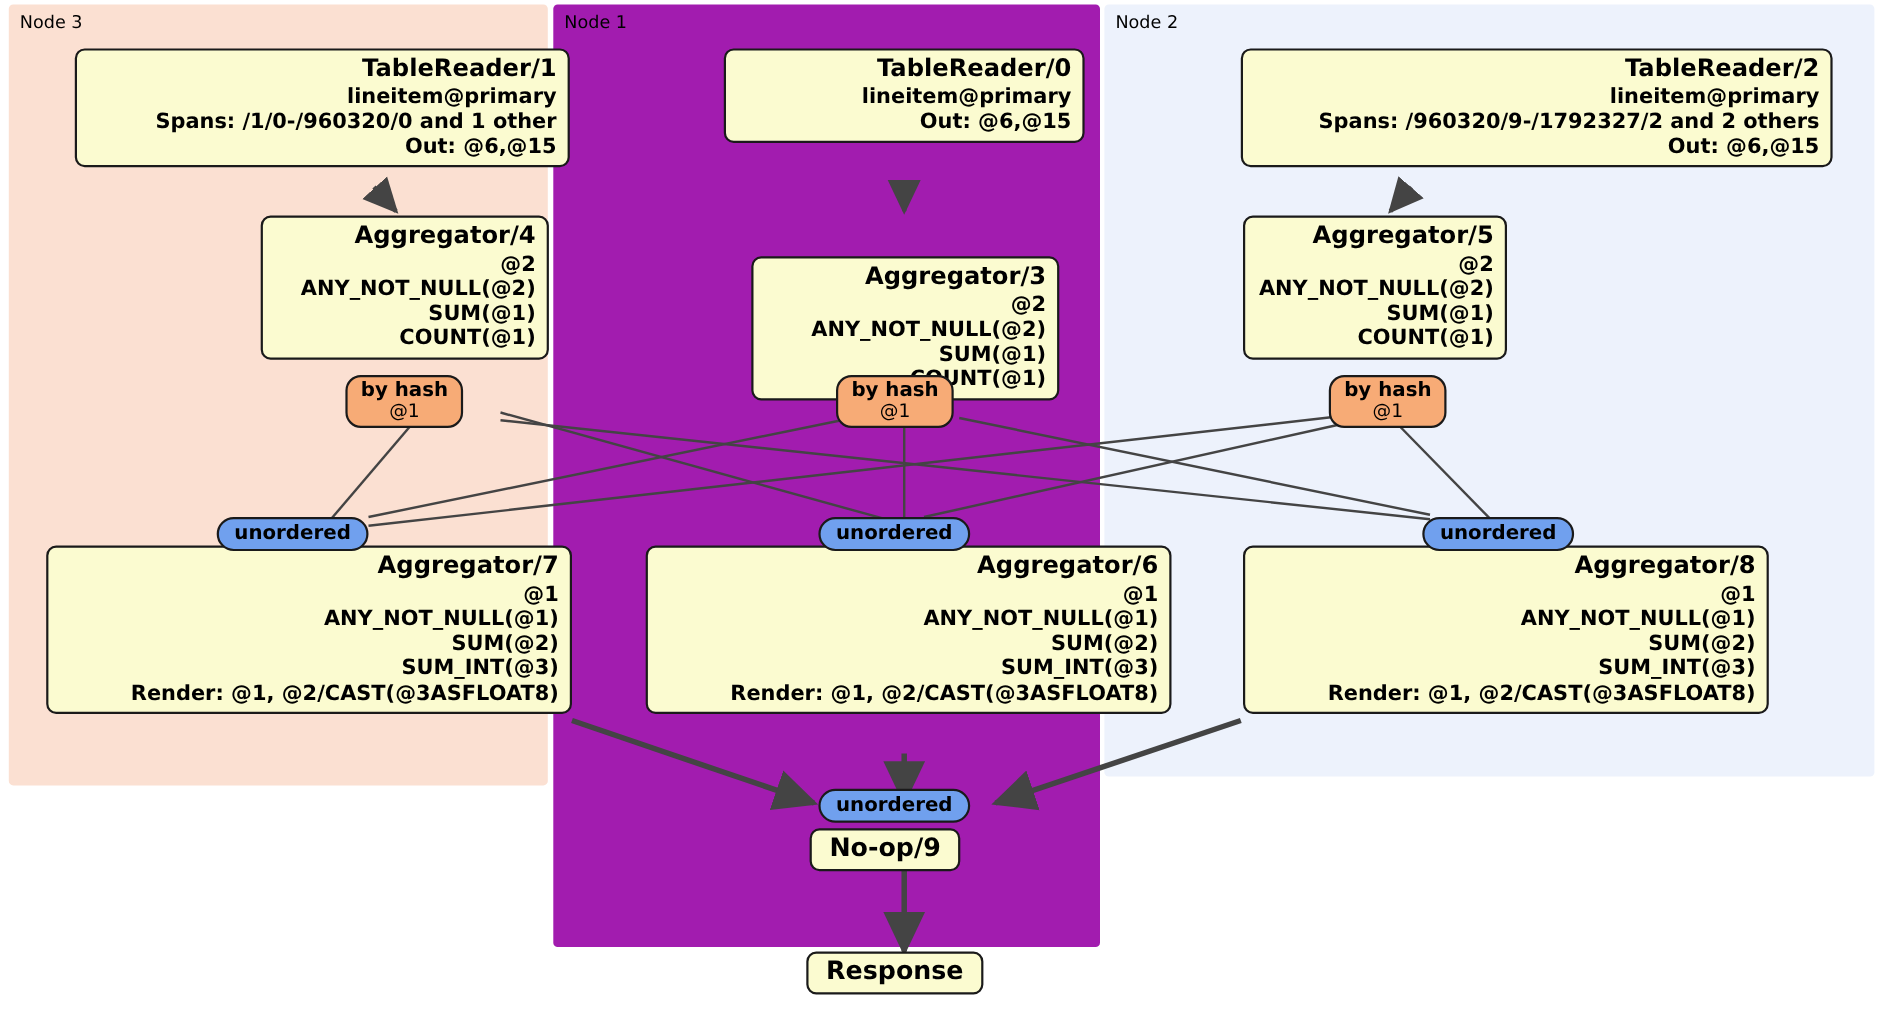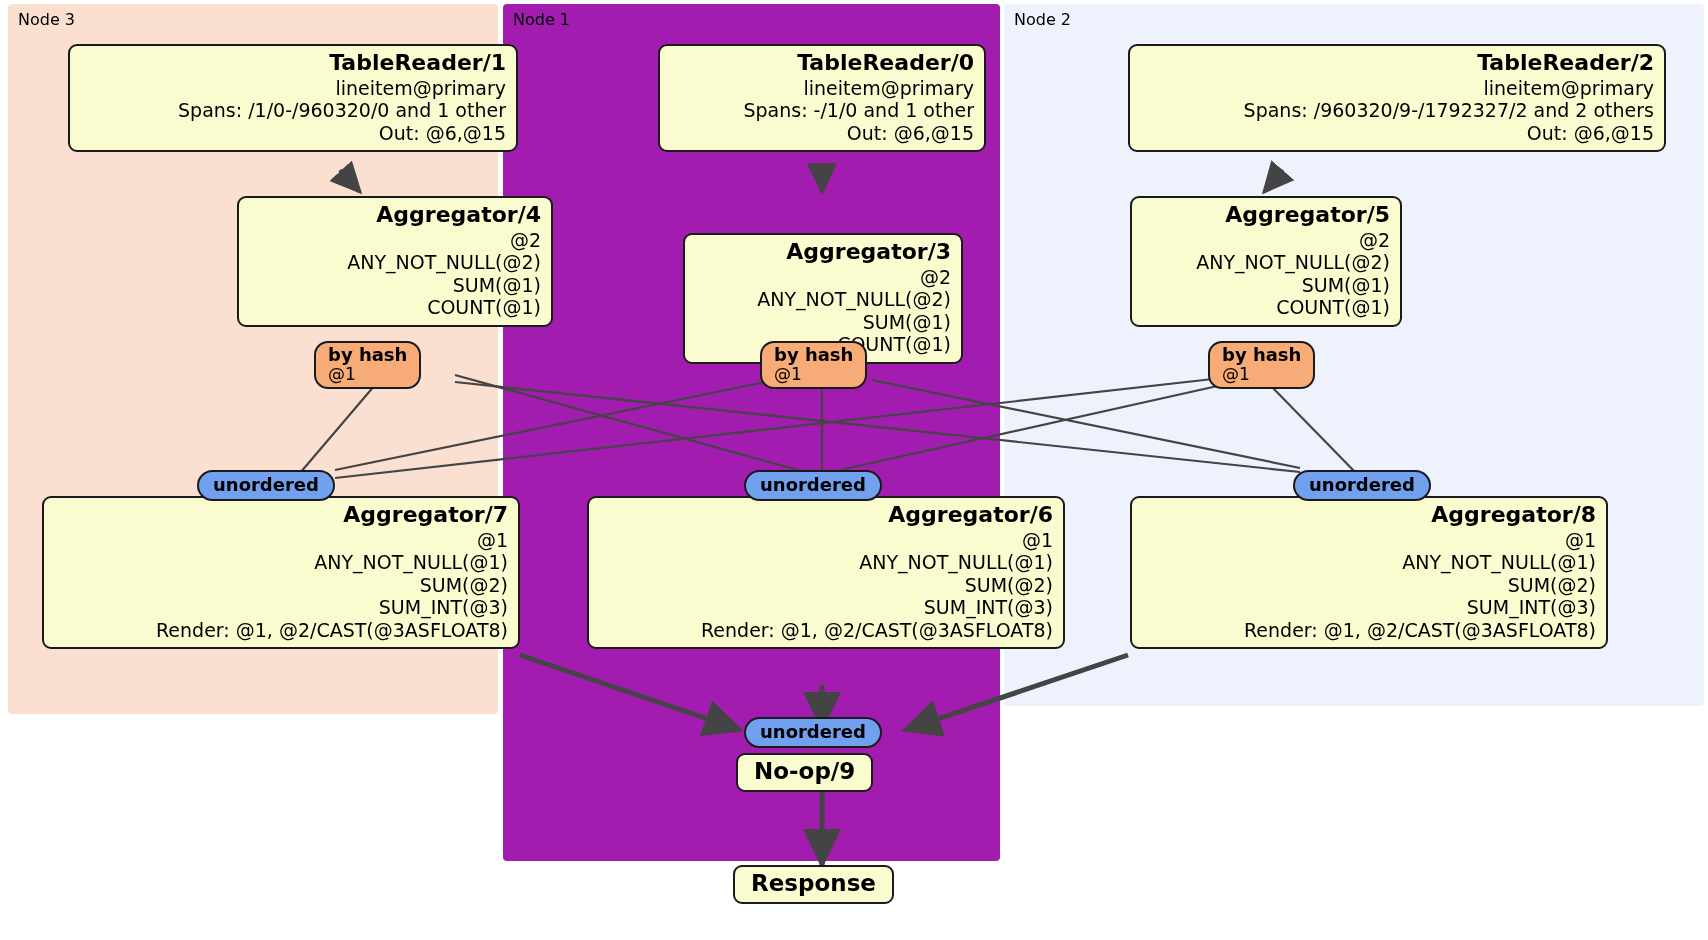--- a/index.html
+++ b/index.html
@@ -58,30 +58,32 @@
     color: #000;
     white-space: nowrap;
     display: block;
     margin-bottom: 1px;
   }
   .proc-line {
     display: block;
     font-size: 19px;
     color: #000;
     white-space: nowrap;
+    font-weight: bold;
   }
 
   
   .proc-box.compact { padding: 3px 16px 5px 16px; }
   .proc-box.compact .proc-title { font-size: 23px; margin-bottom: 0; }
 
   
   .pill {
     position: absolute;
     border: 2px solid #1a1a1a;
+    text-align: center;
     z-index: 8;
     line-height: 1.12;
     padding: 2px 12px 3px 12px;
   }
   .pill-hash {
     background: #f7ab76;
     border-radius: 14px;
   }
   .pill-unordered {
     background: #70a0ee;
@@ -153,48 +155,47 @@
   <div class="proc-box" style="left:68px; top:44px; width:450px;">
     <span class="proc-title">TableReader/1</span>
     <span class="proc-line">lineitem@primary</span>
     <span class="proc-line">Spans: /1/0-/960320/0 and 1 other</span>
     <span class="proc-line">Out: @6,@15</span>
   </div>
 
   <div class="proc-box" style="left:658px; top:44px; width:328px;">
     <span class="proc-title">TableReader/0</span>
     <span class="proc-line">lineitem@primary</span>
-    <span class="proc-line">Spans: -/1/0 and 1 other</span>
     <span class="proc-line">Out: @6,@15</span>
   </div>
 
   <div class="proc-box" style="left:1128px; top:44px; width:538px;">
     <span class="proc-title">TableReader/2</span>
     <span class="proc-line">lineitem@primary</span>
     <span class="proc-line">Spans: /960320/9-/1792327/2 and 2 others</span>
     <span class="proc-line">Out: @6,@15</span>
   </div>
 
-  <div class="proc-box" style="left:237px; top:196px; width:316px;">
+  <div class="proc-box" style="left:237px; top:196px; width:262px;">
     <span class="proc-title">Aggregator/4</span>
     <span class="proc-line">@2</span>
     <span class="proc-line">ANY_NOT_NULL(@2)</span>
     <span class="proc-line">SUM(@1)</span>
     <span class="proc-line">COUNT(@1)</span>
   </div>
 
   <div class="proc-box" style="left:683px; top:196px; width:280px;margin-top:37px;">
     <span class="proc-title">Aggregator/3</span>
     <span class="proc-line">@2</span>
     <span class="proc-line">ANY_NOT_NULL(@2)</span>
     <span class="proc-line">SUM(@1)</span>
     <span class="proc-line">COUNT(@1)</span>
   </div>
 
-  <div class="proc-box" style="left:1130px; top:196px; width:272px;">
+  <div class="proc-box" style="left:1130px; top:196px; width:240px;">
     <span class="proc-title">Aggregator/5</span>
     <span class="proc-line">@2</span>
     <span class="proc-line">ANY_NOT_NULL(@2)</span>
     <span class="proc-line">SUM(@1)</span>
     <span class="proc-line">COUNT(@1)</span>
   </div>
 
   <div class="pill pill-hash" style="left:314px; top:341px;">
     <span class="pill-title">by hash</span>
     <span class="pill-sub">@1</span>

